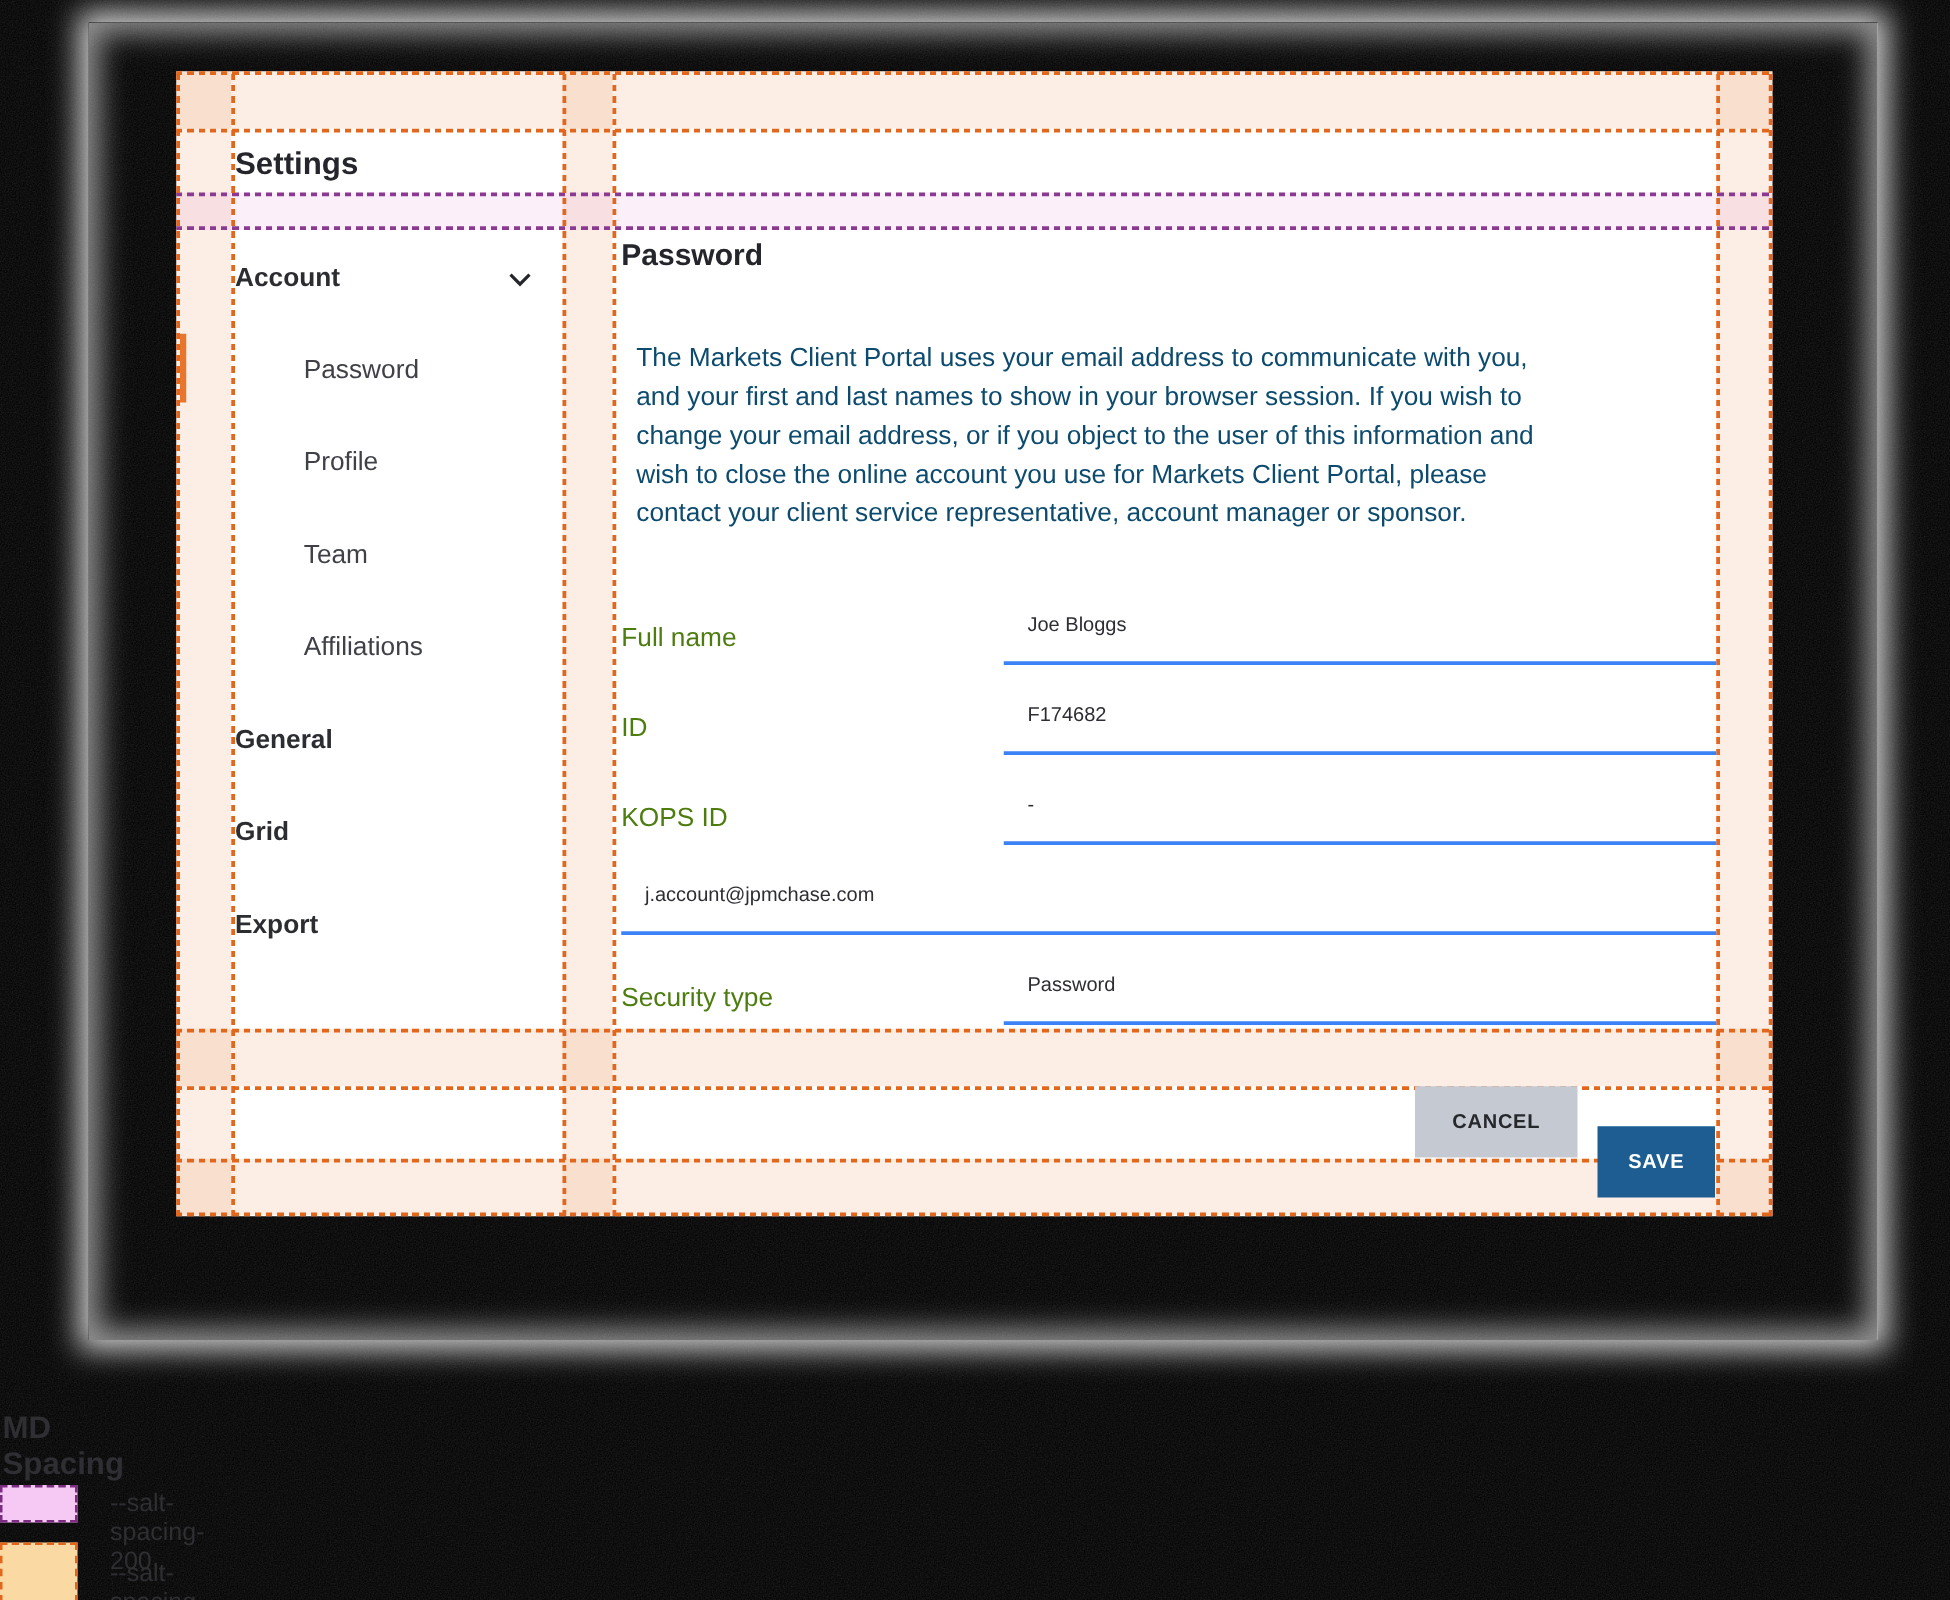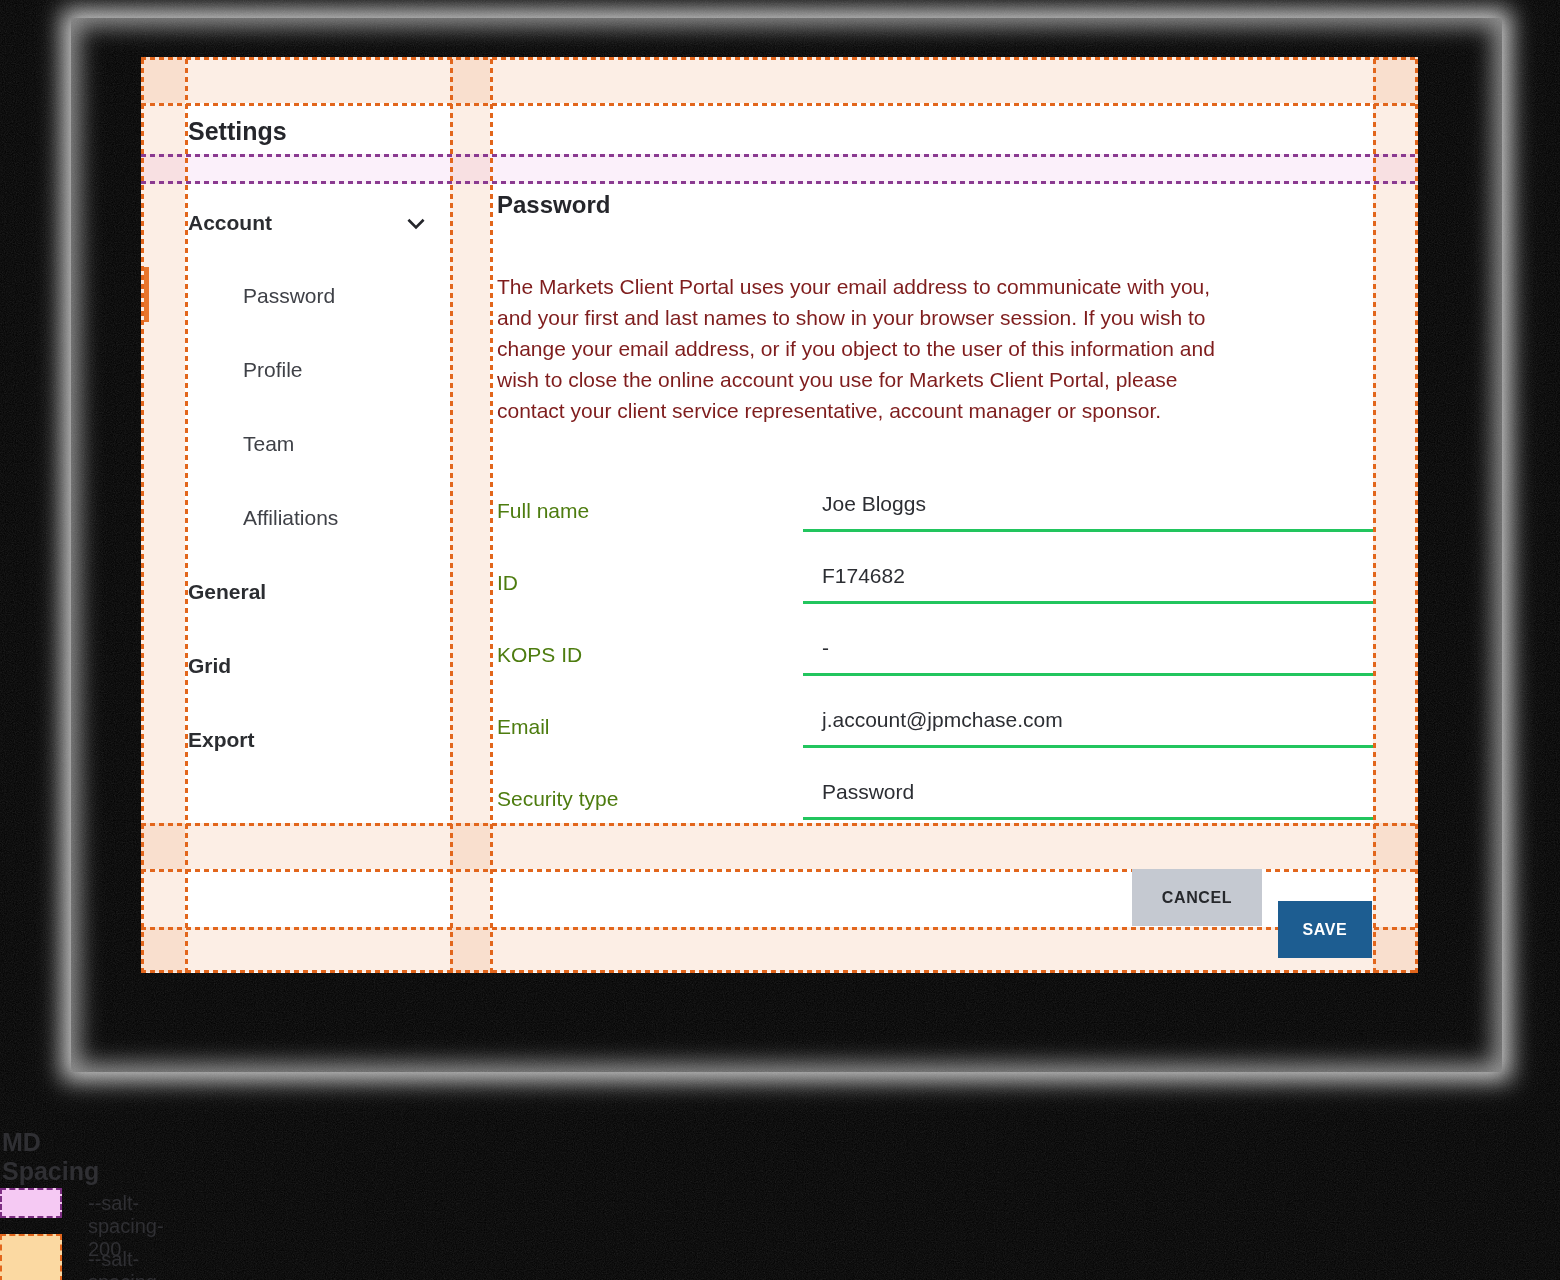--- a/index.html
+++ b/index.html
@@ -37,26 +37,26 @@
   .dlg-title{position:absolute;left:47px;top:54px;height:40px;line-height:40px;
              font-size:25px;font-weight:600;color:#25262b;}
   .nav-item{position:absolute;height:40px;line-height:40px;font-size:21px;color:#3f4147;cursor:pointer;}
   .nav-item.parent{left:47px;font-weight:600;color:#2b2d31;}
   .nav-item.child{left:102px;font-weight:400;}
   .chevron{position:absolute;left:262px;top:153px;width:26px;height:26px;}
   .active-bar{position:absolute;left:3px;top:210px;width:5px;height:55px;background:#e8752c;}
 
   .content-heading{position:absolute;left:356px;top:128px;height:40px;line-height:40px;
                    font-size:24px;font-weight:600;color:#25262b;}
-  .desc{position:absolute;left:356px;top:214px;width:880px;font-size:21px;line-height:31px;
-        color:#7f1d1d;white-space:nowrap;}
+  .desc{position:absolute;left:368px;top:214px;width:880px;font-size:21px;line-height:31px;
+        color:#0c4a6e;white-space:nowrap;}
 
   .form-row{position:absolute;left:356px;width:876px;height:52px;display:flex;align-items:flex-end;}
   .form-label{width:306px;font-size:21px;color:#4d7c0f;padding-bottom:9px;}
-  .form-value{flex:1;font-size:21px;color:#2c2e33;border-bottom:3px solid #22c55e;
+  .form-value{flex:1;font-size:16px;color:#2c2e33;border-bottom:3px solid #3b82f6;
               padding:0 0 9px 19px;min-height:28px;}
   .r0{top:423px;} .r1{top:495px;} .r2{top:567px;} .r3{top:639px;} .r4{top:711px;}
 
   .btn{position:absolute;top:812px;height:57px;border:none;font-family:"Liberation Sans",sans-serif;
        font-size:16px;font-weight:600;letter-spacing:0.6px;cursor:pointer;}
   .btn-cancel{left:991px;width:130px;background:#c5c9d1;color:#26282c;}
   .btn-save{left:1137px;width:94px;background:#1d5d91;color:#ffffff;margin-top:32px;}
 
   
   .legend{position:absolute;left:0;top:1128px;z-index:2;}
@@ -138,21 +138,20 @@
     </div>
     <div class="form-row r1">
       <div class="form-label">ID</div>
       <div class="form-value">F174682</div>
     </div>
     <div class="form-row r2">
       <div class="form-label">KOPS ID</div>
       <div class="form-value">-</div>
     </div>
     <div class="form-row r3">
-      <div class="form-label">Email</div>
       <div class="form-value">j.account@jpmchase.com</div>
     </div>
     <div class="form-row r4">
       <div class="form-label">Security type</div>
       <div class="form-value">Password</div>
     </div>
 
     <button class="btn btn-cancel">CANCEL</button>
     <button class="btn btn-save">SAVE</button>
   </div>

